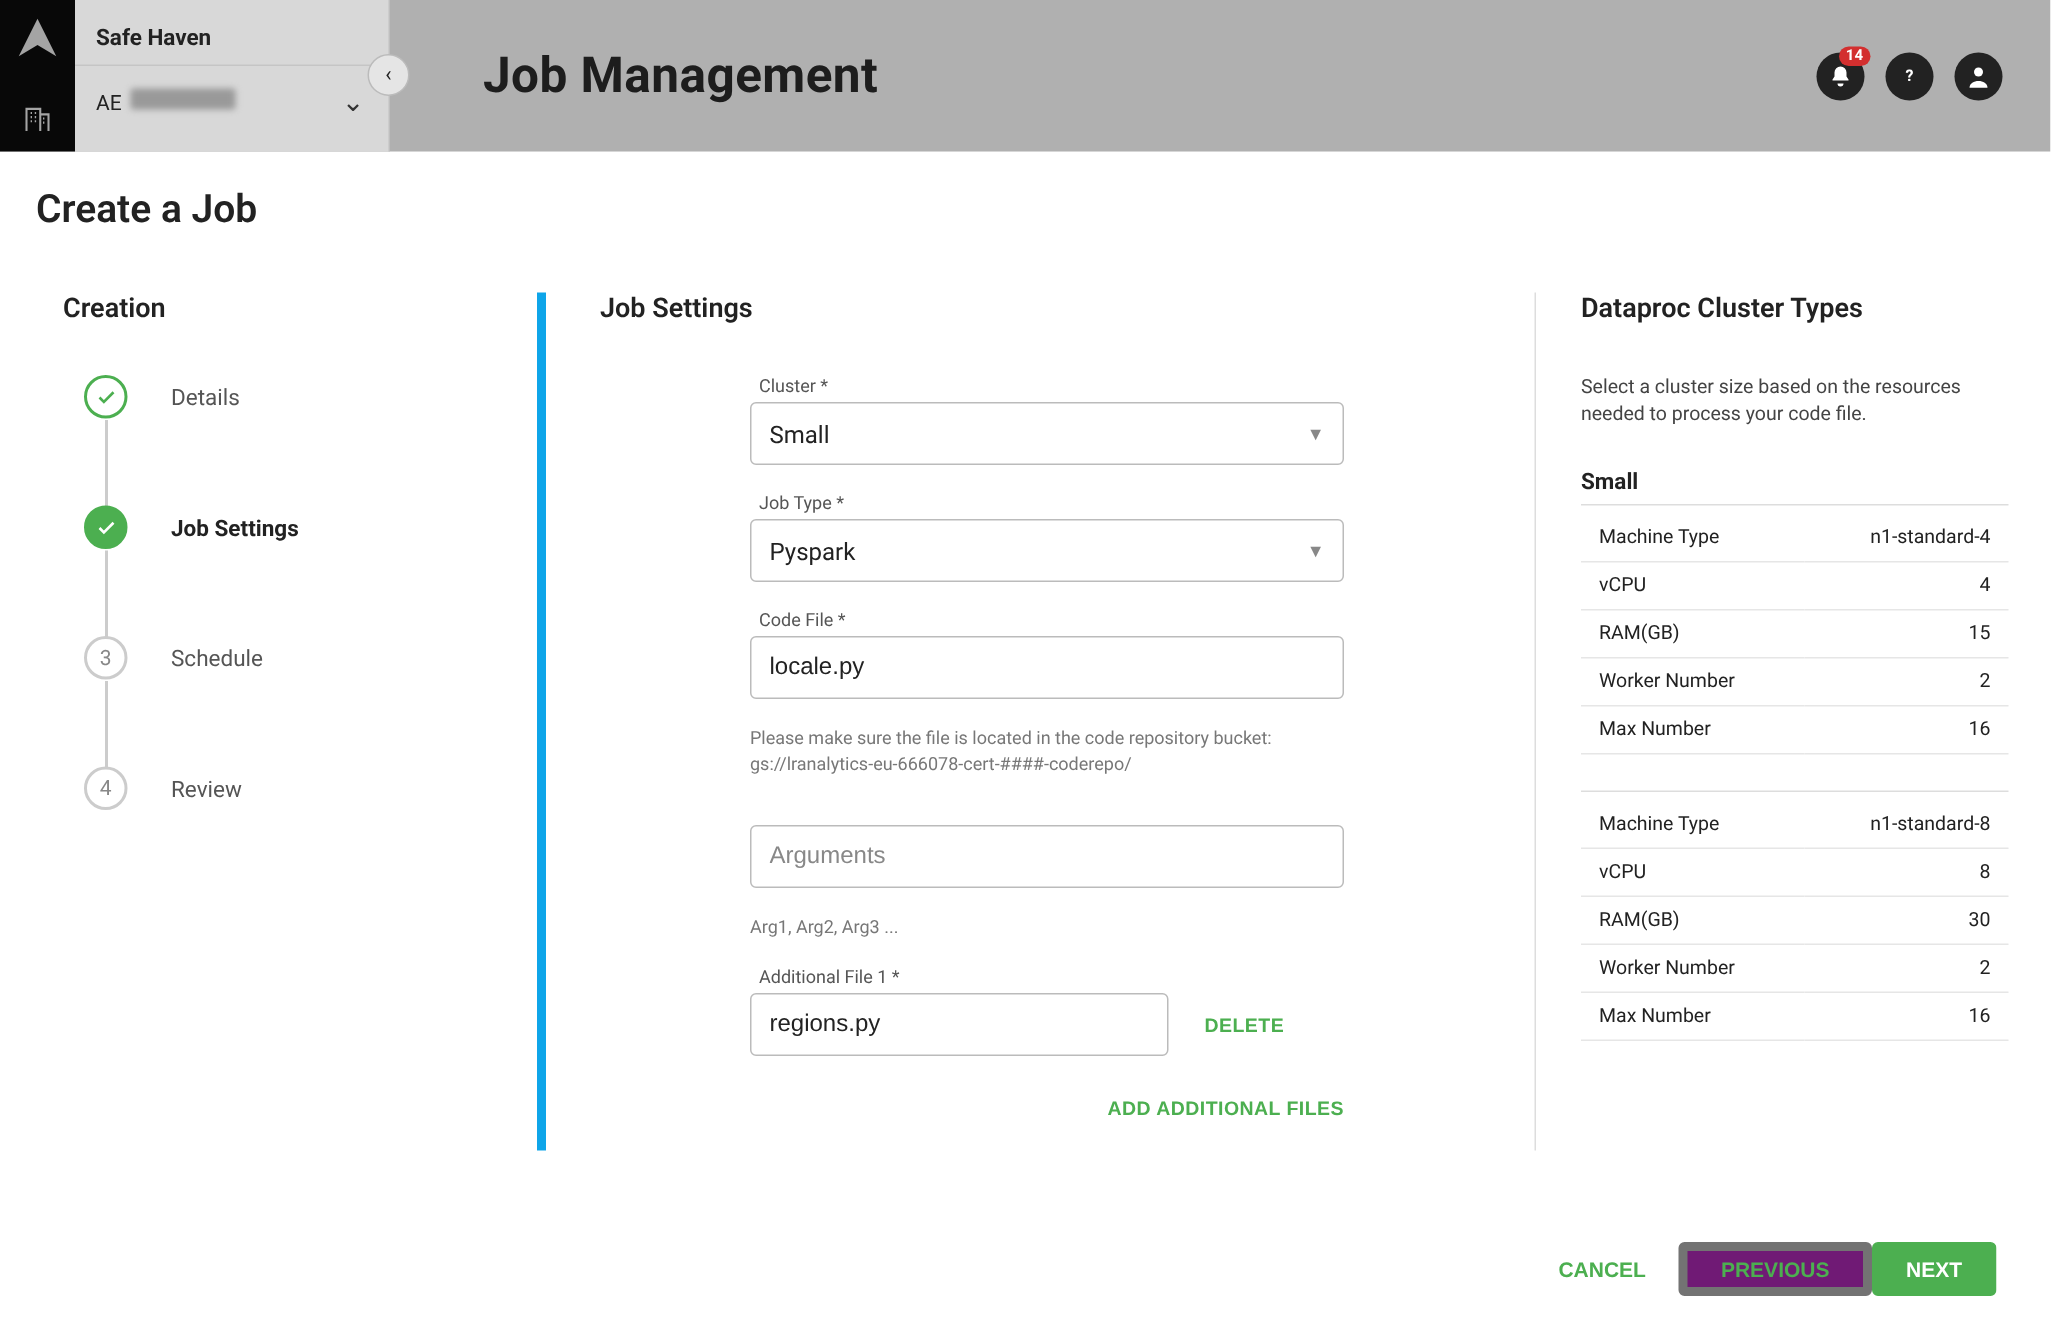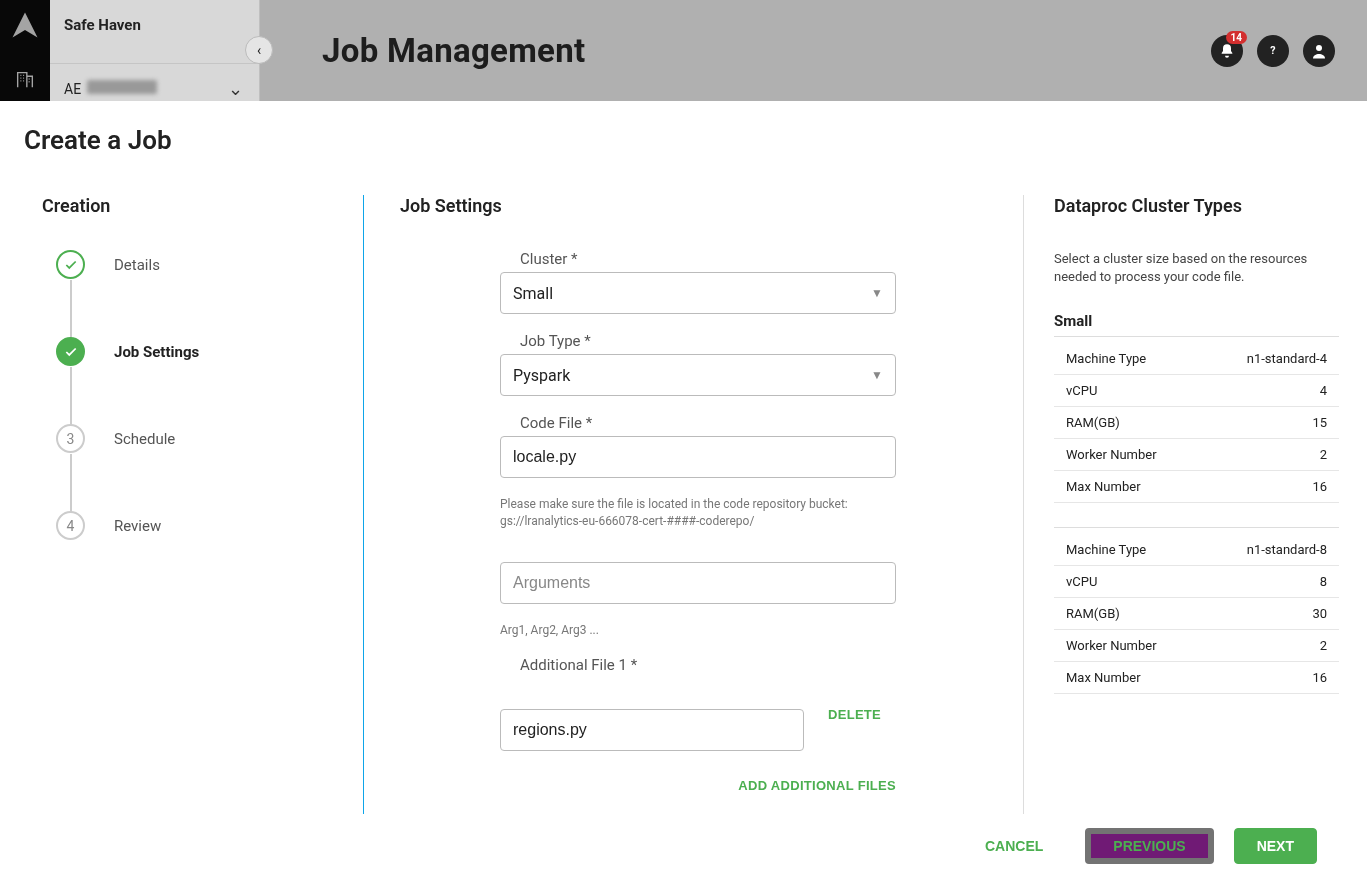--- a/index.html
+++ b/index.html
@@ -4,69 +4,69 @@
 <style>
   * { box-sizing: border-box; margin: 0; padding: 0; }
   html, body { width: 1367px; height: 884px; font-family: -apple-system, BlinkMacSystemFont, "Segoe UI", Roboto, Arial, sans-serif; background: #fff; color: #222; }
   
   .topbar { height: 101px; display: flex; background: #c9c9c9; position: relative; }
   .overlay { position:absolute; inset:0; background: rgba(0,0,0,0.12); pointer-events:none; }
   .left-rail { width: 50px; background: #0a0a0a; display:flex; flex-direction:column; align-items:center; }
   .logo { width:30px; height:30px; margin-top:10px; }
   .rail-icon { width:22px; height:22px; margin-top:28px; color:#bbb; }
   .brand-col { width:210px; background:#d8d8d8; border-right:1px solid #bfbfbf; position:relative; }
-  .brand-title { height:64px; line-height:50px; padding-left:14px; font-weight:700; font-size:15px; border-bottom:1px solid #c5c5c5; }
+  .brand-title { height:44px; line-height:50px; padding-left:14px; font-weight:700; font-size:15px; border-bottom:1px solid #c5c5c5; }
   .account-row { height:50px; line-height:50px; padding-left:14px; font-size:14px; color:#222; display:flex; align-items:center; justify-content:space-between; padding-right:16px; }
   .account-blur { display:inline-block; width:70px; height:14px; background:#999; filter: blur(2px); border-radius:2px; margin-left:6px; }
   .chev { font-size:18px; color:#333; }
   .collapse-handle { position:absolute; right:-14px; top:36px; width:28px; height:28px; border-radius:50%; background:#e5e5e5; border:1px solid #bbb; display:flex; align-items:center; justify-content:center; font-size:14px; }
   .page-title-area { flex:1; display:flex; align-items:center; padding-left:46px; }
   .page-title { font-size:33px; font-weight:700; letter-spacing:0.3px;margin-left:16px; }
   .top-icons { display:flex; align-items:center; gap:14px; padding-right:32px; }
   .round-icon { width:32px; height:32px; border-radius:50%; background:#222; color:#fff; display:flex; align-items:center; justify-content:center; position:relative; }
   .badge { position:absolute; top:-4px; right:-4px; background:#d32f2f; color:#fff; font-size:10px; font-weight:700; border-radius:10px; padding:1px 5px; }
   
   .content { padding: 24px 0 0 24px; }
   .content-title { font-size:26px; font-weight:600; margin-bottom:40px; }
   .three-col { display:flex; }
   .col { padding: 0 30px 20px 18px; }
-  .col-creation { width: 340px; border-right:1px solid #0ea5e9; }
+  .col-creation { width: 340px; border-right:6px solid #0ea5e9; }
   .col-settings { width: 660px; border-right:1px solid #ddd; padding-left:36px; padding-right:36px; }
   .col-info { flex:1; padding-left:30px; padding-right:28px; }
   .col-head { font-size:18px; font-weight:600; margin-bottom:34px; }
   
   .stepper { margin-left:14px; }
   .step { display:flex; align-items:center; gap:18px; position:relative; margin-bottom:58px; }
   .step:last-child { margin-bottom:0; }
   .step-line { position:absolute; left:14px; top:30px; width:2px; height:58px; background:#ccc; }
   .step-circle { width:29px; height:29px; border-radius:50%; display:flex; align-items:center; justify-content:center; font-size:14px; border:2px solid #ccc; color:#888; background:#fff; }
   .step.done .step-circle { border-color:#4caf50; color:#4caf50; }
   .step.active .step-circle { background:#4caf50; border-color:#4caf50; color:#fff; }
   .step-label { font-size:15px; color:#555;margin-left:11px; }
   .step.active .step-label { font-weight:700; color:#222; }
   
   .form { padding-left:100px; display:flex; flex-direction:column; gap:18px; }
-  .field-label { font-size:15px; color:#555; margin-bottom:4px; margin-left:20px; }
+  .field-label { font-size:12px; color:#555; margin-bottom:4px; margin-left:6px; }
   .sel, .txt { width:396px; height:42px; border:1px solid #bbb; border-radius:4px; padding:0 12px; font-size:16px; background:#fff; display:flex; align-items:center; justify-content:space-between; }
-  .txt-file { width:304px;margin-top:31px; }
+  .txt-file { width:279px; }
   .dd-arrow { color:#888; font-size:12px; }
   .hint { font-size:12px; color:#777; margin-top:18px; width:396px; line-height:1.4; }
   .file-row { display:flex; align-items:center; gap:24px; }
   .link-btn { color:#4caf50; font-weight:700; font-size:13px; letter-spacing:0.3px; background:none; border:none; cursor:pointer; }
   .add-row { text-align:right; width:396px; margin-top:6px; }
   
   .info-desc { font-size:13px; color:#444; margin-bottom:26px; line-height:1.4; }
   .ct-head { font-weight:700; font-size:15px; margin-bottom:6px; }
   .ct-table { width:100%; border-collapse:collapse; margin-bottom:24px; }
   .ct-table tr { border-bottom:1px solid #e6e6e6; }
   .ct-table td { padding:8px 12px; font-size:13px; }
   .ct-table td:last-child { text-align:right; }
   .ct-divider { border-top:1px solid #ddd; margin-bottom:6px; }
   
-  .footer { position:fixed; bottom:20px; right:50px; display:flex; gap:20px; align-items:center; }
+  .footer { position:fixed; bottom:20px; right:36px; display:flex; gap:0; align-items:center; }
   .btn { display:inline-flex; align-items:center; justify-content:center; height:36px; border-radius:4px; padding:0 22px; font-size:14px; font-weight:700; cursor:pointer; }
   .btn-cancel { background:none; border:none; color:#4caf50; }
   .btn-prev { background:#701a75; border:6px solid #737373; color:#4caf50; }
   .btn-next { background:#4caf50; border:1px solid #4caf50; color:#fff; }
   input.txt { color:#222; outline:none; }
   input.txt::placeholder { color:#888; }
 </style>
 </head>
 <body>
 

